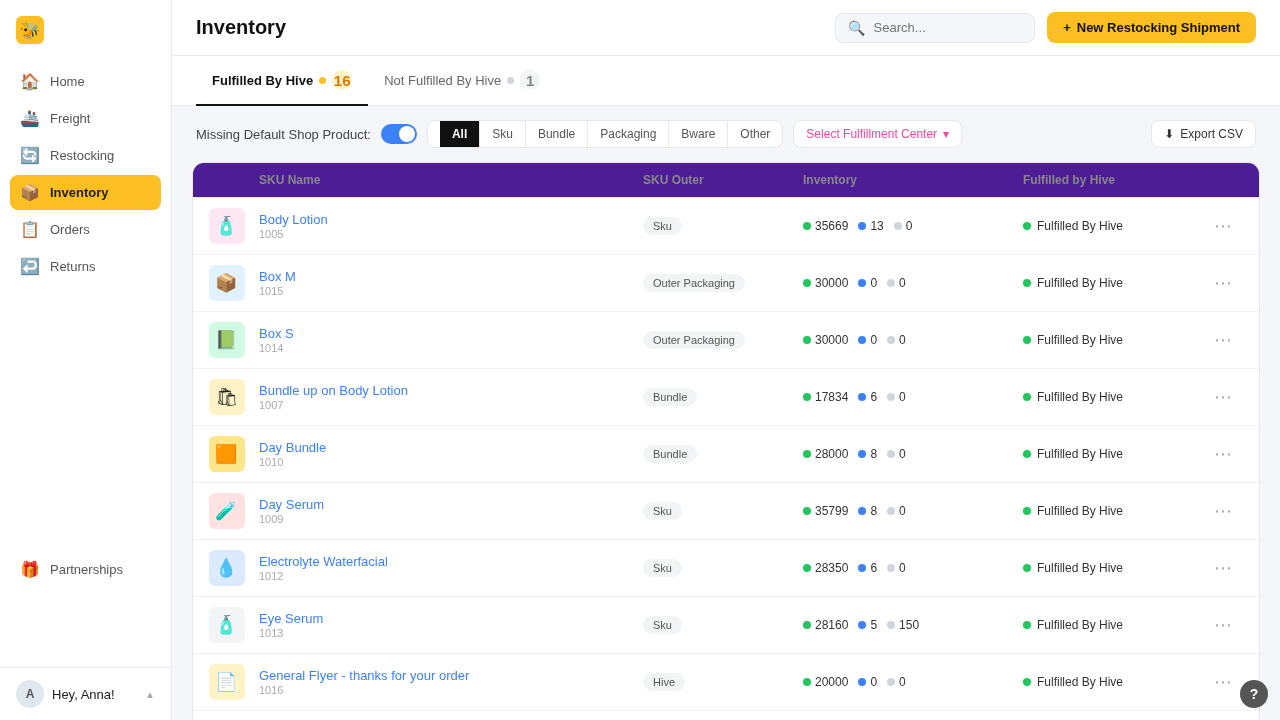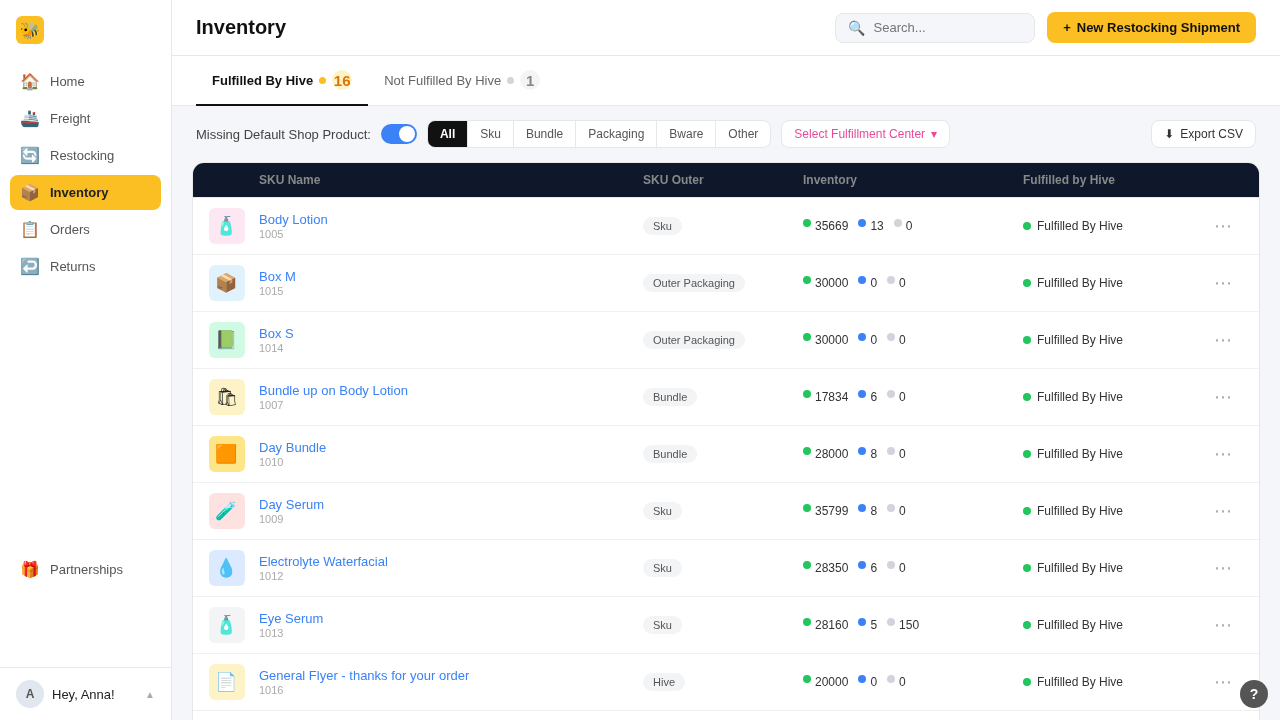--- a/index.html
+++ b/index.html
@@ -206,21 +206,21 @@
       padding: 6px 12px;
       font-size: 12px;
       font-weight: 500;
       border: none;
       background: transparent;
       cursor: pointer;
       color: #555;
       border-right: 1px solid #e5e7eb;
     }
     .filter-btn:last-child { border-right: none; }
-    .filter-btn.active { background: #111; color: #fff; font-weight: 600; }
+    .filter-btn.active { background: #111; color: #fff; font-weight: 600; margin-left: 12px; }
     .fulfillment-select {
       display: flex;
       align-items: center;
       gap: 6px;
       background: #fff;
       border: 1px solid #e5e7eb;
       border-radius: 8px;
       padding: 6px 12px;
       font-size: 12px;
       color: #ec4899;
@@ -245,21 +245,21 @@
     .inventory-table {
       background: #fff;
       border-radius: 12px;
       border: 1px solid #e8e8e8;
       overflow: hidden;
       width: 100%;
     }
     .table-header {
       display: grid;
       grid-template-columns: 50px 1fr 160px 220px 180px 40px;
-      background: #0f172a;
+      background: #4c1d95;
       border-bottom: 1px solid #e8e8e8;
       padding: 10px 16px;
     }
     .col-header {
       font-size: 12px;
       font-weight: 600;
       color: #888;
       text-transform: none;
     }
     .table-row {
@@ -290,21 +290,21 @@
       padding: 3px 10px;
       border-radius: 20px;
       width: fit-content;
     }
     .inventory-dots {
       display: flex;
       align-items: center;
       gap: 10px;
     }
     .dot-val {
-      display: flex; gap: 4px; font-size: 12px; font-weight: 500; color: #333;
+      display: flex; align-items: center; gap: 4px; font-size: 12px; font-weight: 500; color: #333;
     }
     .dot { width: 8px; height: 8px; border-radius: 50%; display: inline-block; flex-shrink: 0; }
     .dot.green { background: #22c55e; }
     .dot.blue { background: #3b82f6; }
     .dot.gray { background: #d1d5db; }
     .fulfilled-cell {
       display: flex; align-items: center; gap: 6px;
       font-size: 12px; font-weight: 500; color: #333;
     }
     .more-icon {

